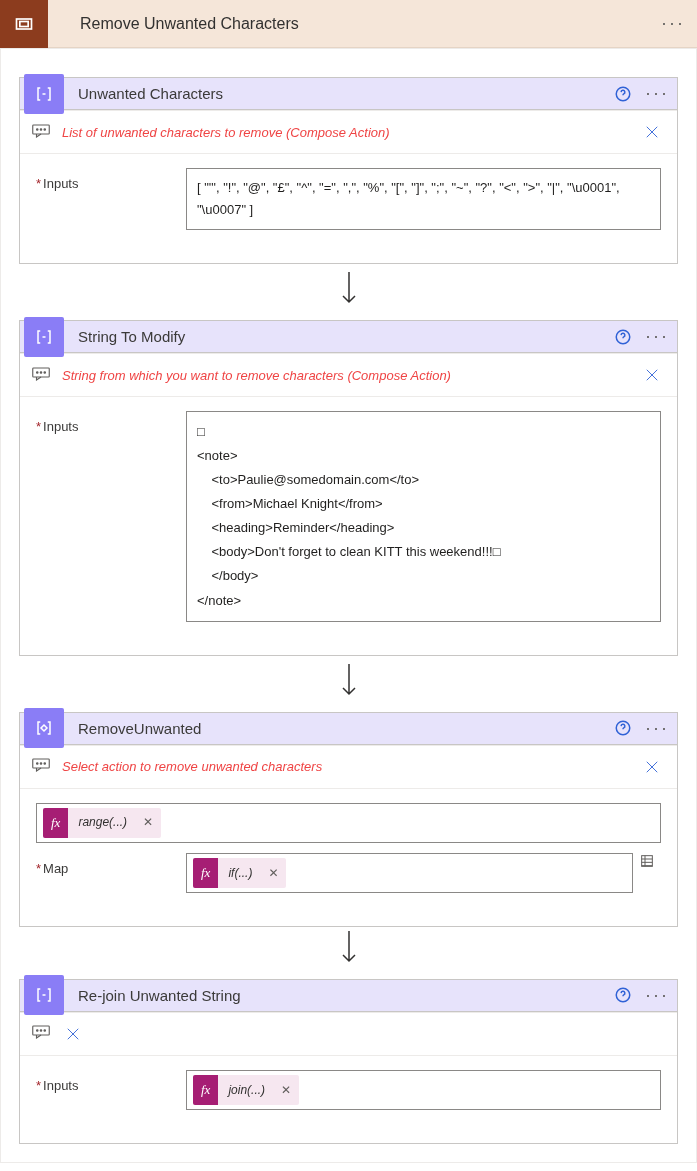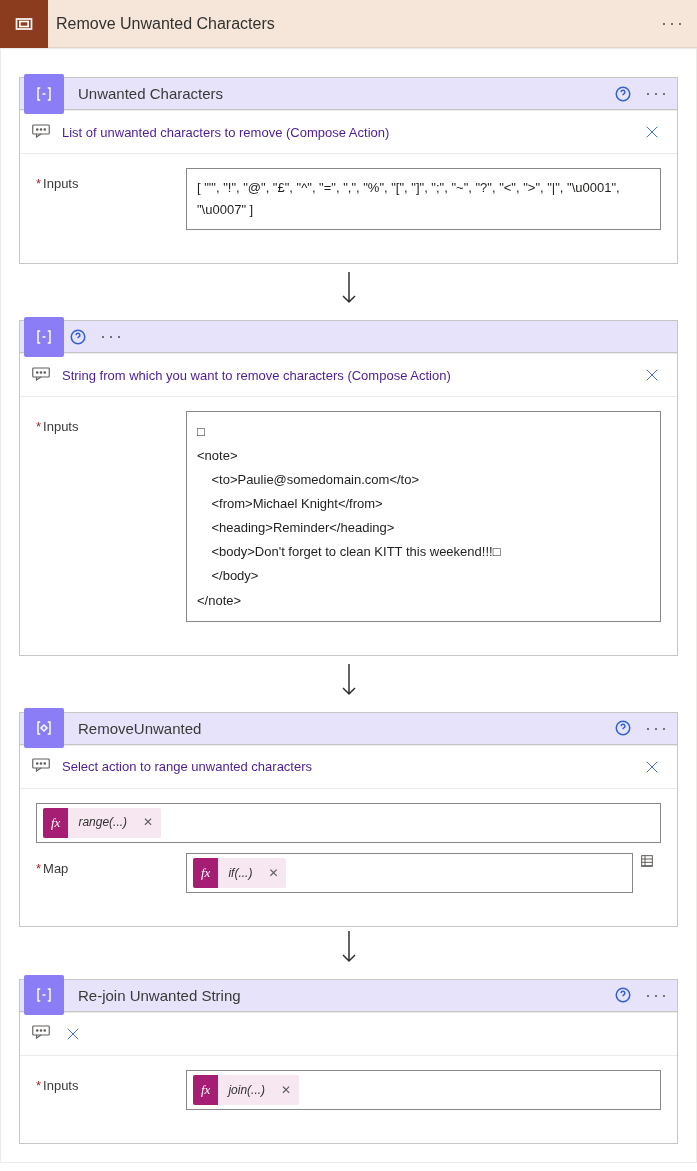--- a/index.html
+++ b/index.html
@@ -1,39 +1,39 @@
 <!DOCTYPE html>
 <html><head>
 <meta charset="utf-8">
 <style>
   * { box-sizing: border-box; margin: 0; padding: 0; }
   body { font-family: "Segoe UI", -apple-system, sans-serif; font-size: 14px; color: #323130; background: #fff; width: 697px; }
   
   .scope-header { display: flex; align-items: center; background: #f5e6d9; border-bottom: 1px solid #e5d4c5; height: 48px; }
   .scope-icon { width: 48px; height: 48px; display: flex; align-items: center; justify-content: center; background: #8c3c1e; color: #fff; }
   .scope-icon svg { width: 20px; height: 20px; }
-  .scope-title { flex: 1; padding-left: 8px; font-size: 16px; color: #323130; }
+  .scope-title { flex: 1; padding-left: 32px; font-size: 16px; color: #323130; }
   .scope-menu { width: 48px; display:flex; align-items:center; justify-content:center; cursor:pointer; color:#605e5c; font-size:18px; letter-spacing:2px; }
   
   .canvas { padding: 28px 18px 18px 18px; min-height: 300px; border: 1px solid #edebe9; }
   
   .action-card { border: 1px solid #c8c6c4; background: #fff; }
   .action-header { display: flex; align-items: center; height: 32px; background: #e7e3fb; border-bottom: 1px solid #c8c6c4; }
   .action-icon { width: 40px; height: 40px; margin-left: 4px; display:flex; align-items:center; justify-content:center; background: #8a7df6; border-radius: 2px; color:#fff; }
   .select-icon { background:#8a7df6; }
   .action-icon svg { width:18px; height:18px; }
   .action-title { flex:1; padding-left: 14px; font-size: 15px; color:#3b3a39; }
   .action-help { width: 28px; display:flex; align-items:center; justify-content:center; cursor:pointer; }
   .action-help svg { width:18px; height:18px; stroke:#3062d6; }
   .action-menu { width: 40px; display:flex; align-items:center; justify-content:center; cursor:pointer; color:#605e5c; font-size:18px; letter-spacing:2px; }
   
   .subheader { display:flex; align-items:center; height: 44px; padding: 0 14px 0 12px; border-top:1px solid #edebe9; border-bottom:1px solid #edebe9; }
   .sub-comment-icon { width:20px; margin-right:10px; color:#605e5c; }
   .sub-comment-icon svg { width:18px; height:14px; }
-  .sub-text { flex:1; font-size:13px; color:#4c1d95; }
+  .sub-text { flex:1; font-size:13px; color:#ef4444;font-style:italic; }
   .sub-close { width:22px; display:flex; align-items:center; justify-content:center; cursor:pointer; }
   .sub-close svg { width:18px; height:18px; stroke:#3062d6; stroke-width:1.2; }
   
   .action-body { padding: 14px 16px 18px 16px; }
   .field-row { display:flex; align-items:flex-start; margin-bottom: 10px; }
   .field-row:last-child { margin-bottom:15px; }
   .field-label { width: 150px; padding-top: 8px; font-size: 13px; color:#3b3a39; }
   .field-label .req { color:#a4262c; margin-right:2px; }
   .field-input { flex:1; border:1px solid #8a8886; padding: 8px 10px; font-size: 13px; line-height: 1.7; color:#201f1e; min-height:34px; }
   .field-input.tokeny { padding:4px 6px; display:flex; align-items:flex-start; gap:4px; }
@@ -113,20 +113,21 @@
       </svg>
     </div>
 
   <div class="action-card">
     <div class="action-header">
       <div class="action-icon">
         <svg viewBox="0 0 24 24" fill="none" stroke="currentColor" stroke-width="2">
             <path d="M7 4 L4 4 L4 20 L7 20 M17 4 L20 4 L20 20 L17 20 M10 12 L14 12"></path>
           </svg>
       </div>
+      <div class="action-title">String To Modify</div>
       <div class="action-help">
           <svg viewBox="0 0 24 24" fill="none" stroke-width="2">
             <circle cx="12" cy="12" r="9"></circle>
             <path d="M9.5 9.5a2.5 2.5 0 1 1 3.5 2.3c-.8.4-1 1-1 1.7M12 17v.01"></path>
           </svg>
         </div>
       <div class="action-menu">···</div>
     </div>
     <div class="subheader">
       <span class="sub-comment-icon"><svg viewBox="0 0 24 18" fill="none" stroke="currentColor" stroke-width="1.5">
@@ -184,21 +185,21 @@
       <div class="action-menu">···</div>
     </div>
     <div class="subheader">
       <span class="sub-comment-icon"><svg viewBox="0 0 24 18" fill="none" stroke="currentColor" stroke-width="1.5">
             <rect x="1" y="1" width="22" height="12" rx="1"></rect>
             <path d="M6 13 L6 17 L12 13"></path>
             <circle cx="7" cy="7" r="1" fill="currentColor"></circle>
             <circle cx="12" cy="7" r="1" fill="currentColor"></circle>
             <circle cx="17" cy="7" r="1" fill="currentColor"></circle>
           </svg></span>
-      <span class="sub-text">Select action to range unwanted characters</span>
+      <span class="sub-text">Select action to remove unwanted characters</span>
       <span class="sub-close">
           <svg viewBox="0 0 24 24">
             <path d="M5 5 L19 19 M19 5 L5 19"></path>
           </svg>
         </span>
     </div>
     <div class="action-body">
       <div class="field-row">
         <div class="field-input tokeny">
           <span class="token-fx">

